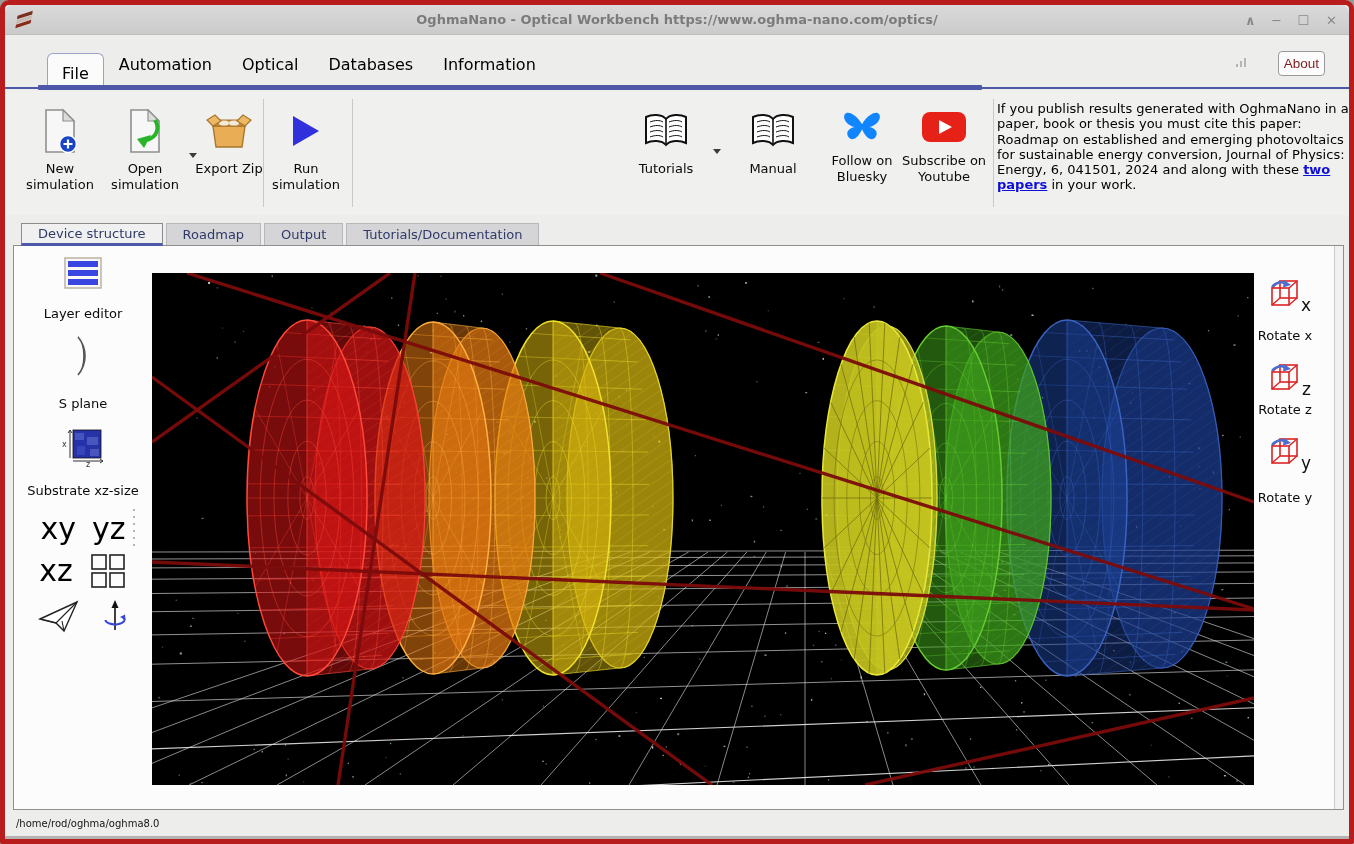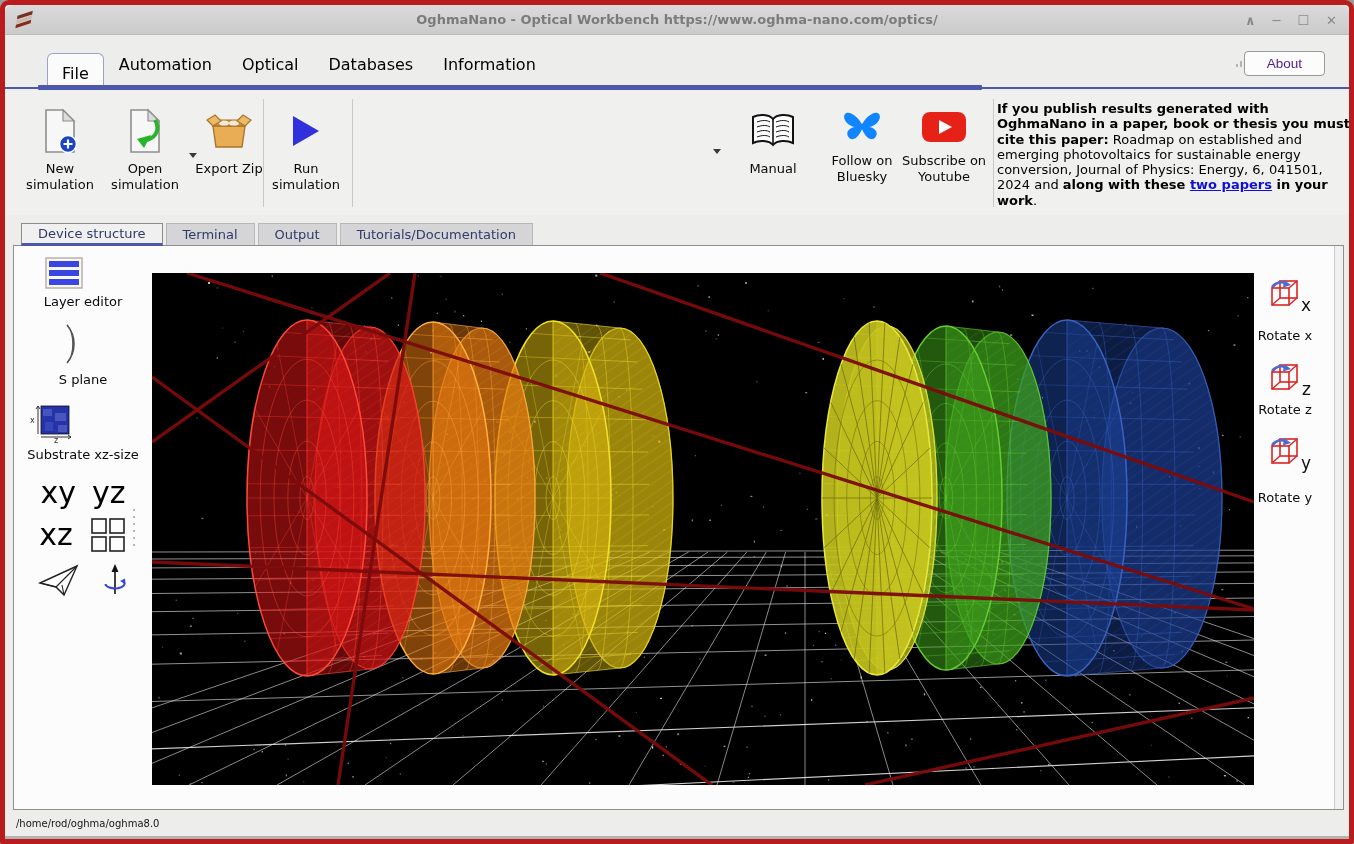--- a/index.html
+++ b/index.html
@@ -22,51 +22,51 @@
 
   
   .menu-row { position:absolute; left:0; top:31px; width:100%; height:54px; }
   .menu-tabs { position:absolute; left:42px; top:0; height:54px; display:flex; align-items:flex-end; }
   .menu-tab { font-size:16px; color:#000000; padding:0 15px; margin-bottom:16px; }
   .menu-tab.active { background:#fbfbfc; border:1px solid #9aa2cc; border-bottom:none;
                      border-radius:6px 6px 0 0; padding:10px 14px 0 14px; height:37px; margin-bottom:0; }
   .menu-underline-thin { position:absolute; left:0; right:0; top:82px; height:2px; background:#4d58a8; }
   .menu-underline-thick { position:absolute; left:33px; width:944px; top:80px; height:5px;
                           background:#4d58a8; border-radius:1px; }
-  .about-btn { position:absolute; right:24px; top:46px; padding:4px 22px; background:#fcfcfc;
-               border:1px solid #9a9a9a; border-radius:4px; font-size:13.5px; color:#4c1d95; }
+  .about-btn { position:absolute; right:24px; top:46px; padding:4px 5px; background:#fcfcfc;
+               border:1px solid #9a9a9a; border-radius:4px; font-size:13.5px; color:#7f1d1d; }
   .signal { position:absolute; right:103px; top:53px; display:flex; align-items:flex-end; gap:2px; opacity:.55; }
   .signal i { display:block; width:2px; background:#8a8a8a; }
 
   
   .ribbon { position:absolute; left:0; top:86px; width:100%; height:124px; background:#f0f0ef; }
   .tool { position:absolute; top:10px; text-align:center; font-size:13px; color:#0a0a0a; line-height:1.25; }
   .tool .ticon { height:60px; display:flex; align-items:center; justify-content:center; }
   .vsep { position:absolute; top:8px; height:108px; width:1px; background:#c9c9c9; }
   .caret { position:absolute; width:0; height:0; border-left:4px solid transparent;
            border-right:4px solid transparent; border-top:5px solid #3a3a3a; }
   .citation { position:absolute; left:992px; top:10px; width:354px; font-size:13px;
               line-height:15.3px; color:#000; }
-  .citation .b { font-weight:bold; }
+  .citation .b { font-weight:normal; }
   .citation a { color:#0f0fd8; font-weight:bold; text-decoration:underline; }
 
   
   .doc-tabs { position:absolute; left:16px; top:218px; display:flex; gap:3px; z-index:3; }
   .doc-tab { height:22px; padding:3px 16px 0; font-size:13px; color:#2f3a68; background:#d5d5d8;
              border:1px solid #b8b8bc; border-bottom:none; white-space:nowrap; }
   .doc-tab.active { background:#f0f0f0; border:1px solid #8b8b8b; height:23px;
                     border-bottom:3px solid #4d58a8; padding-top:2px; }
 
   
   .content { position:absolute; left:8px; top:240px; width:1331px; height:565px;
              background:#fcfcfc; border:1px solid #8f8f8f; }
   .sidebar { position:absolute; left:0; top:10px; width:138px; display:flex; flex-direction:column;
              align-items:center; }
-  .side-btn { display:flex; flex-direction:column; text-align:center;
-              font-size:13px; color:#0a0a0a; line-height:1.22; }
+  .side-btn { display:flex; flex-direction:column; align-items:center; text-align:center;
+              font-size:13px; color:#0a0a0a; line-height:1.22;gap:12px; }
   .side-big-row { display:flex; align-items:center; gap:16px; font-size:30px; color:#000; }
   .splitter-dots { position:absolute; left:119px; top:263px; width:2px; height:40px;
                    background:repeating-linear-gradient(#b5b5b5 0 2px, transparent 2px 7px); }
   .viewport { position:absolute; left:138px; top:27px; width:1102px; height:512px; background:#000; }
   .right-tools { position:absolute; right:26px; top:32px; width:64px; display:flex;
                  flex-direction:column; align-items:center; font-size:13px; color:#0a0a0a; }
   .rot { display:flex; flex-direction:column; align-items:center; text-align:center; line-height:1.22; }
   .rot .cube-wrap { position:relative; width:36px; height:34px; }
   .rot .axis-letter { position:absolute; right:-8px; bottom:-4px; font-size:17px; color:#111; }
   .scroll-strip { position:absolute; right:0; top:0; bottom:0; width:9px; background:#f1f1f1;
@@ -164,20 +164,31 @@
       <div class="ticon">
           <svg width="30" height="34" viewBox="0 0 30 34">
         <polygon points="2,2 28,17 2,32" fill="#3030dd"></polygon>
       </svg>
         </div>
       <div>Run simulation</div>
     </div>
 
     <div class="vsep" style="left:347px;"></div>
 
+    <div class="tool" style="left:618px; width:86px;">
+      <div class="ticon">
+          <svg width="46" height="38" viewBox="0 0 46 38">
+        <path d="M3,5 C9,2 19,2 23,7 C27,2 37,2 43,5 L43,31 C37,28 27,28 23,33 C19,28 9,28 3,31 Z" fill="#fff" stroke="#111" stroke-width="2"></path>
+        <path d="M23,7 L23,33" stroke="#111" stroke-width="1.6"></path>
+        <path d="M7,10 C12,8 17,8 20,10 M7,15 C12,13 17,13 20,15 M7,20 C12,18 17,18 20,20 M7,25 C12,23 17,23 20,25" fill="none" stroke="#111" stroke-width="1"></path>
+        <path d="M26,10 C31,8 36,8 39,10 M26,15 C31,13 36,13 39,15 M26,20 C31,18 36,18 39,20 M26,25 C31,23 36,23 39,25" fill="none" stroke="#111" stroke-width="1"></path>
+      </svg>
+        </div>
+      <div>Tutorials</div>
+    </div>
     <div class="caret" style="left:708px; top:58px;"></div>
 
     <div class="tool" style="left:812px; width:90px;">
       <div class="ticon" style="height:52px;">
           <svg width="44" height="40" viewBox="0 0 24 22">
         <path d="M12,9.5 C9.5,4.5 4,1.5 2.5,4 C1,6.8 4.5,10.5 8,11 C4.5,11.5 2.5,14.5 5,17 C8,19.5 10.8,15 12,12.3 C13.2,15 16,19.5 19,17 C21.5,14.5 19.5,11.5 16,11 C19.5,10.5 23,6.8 21.5,4 C20,1.5 14.5,4.5 12,9.5 Z" fill="#1185fe"></path>
       </svg>
         </div>
       <div>Follow on Bluesky</div>
     </div>
@@ -206,21 +217,21 @@
 
     <div class="vsep" style="left:988px;"></div>
 
     <div class="citation">
       <span class="b">If you publish results generated with OghmaNano in a paper, book or thesis you must cite this paper:</span><span> Roadmap on established and emerging photovoltaics for sustainable energy conversion, Journal of Physics: Energy, 6, 041501, 2024 and </span><span class="b">along with these </span><a href="#">two papers</a><span class="b"> in your work</span><span>.</span>
     </div>
   </div>
 
   <div class="doc-tabs">
     <div class="doc-tab active">Device structure</div>
-    <div class="doc-tab">Terminal</div>
+    <div class="doc-tab">Roadmap</div>
     <div class="doc-tab">Output</div>
     <div class="doc-tab">Tutorials/Documentation</div>
   </div>
 
   <div class="content">
 
     <div class="sidebar">
 
       <div class="side-btn">
         <svg width="40" height="34" viewBox="0 0 40 34">

